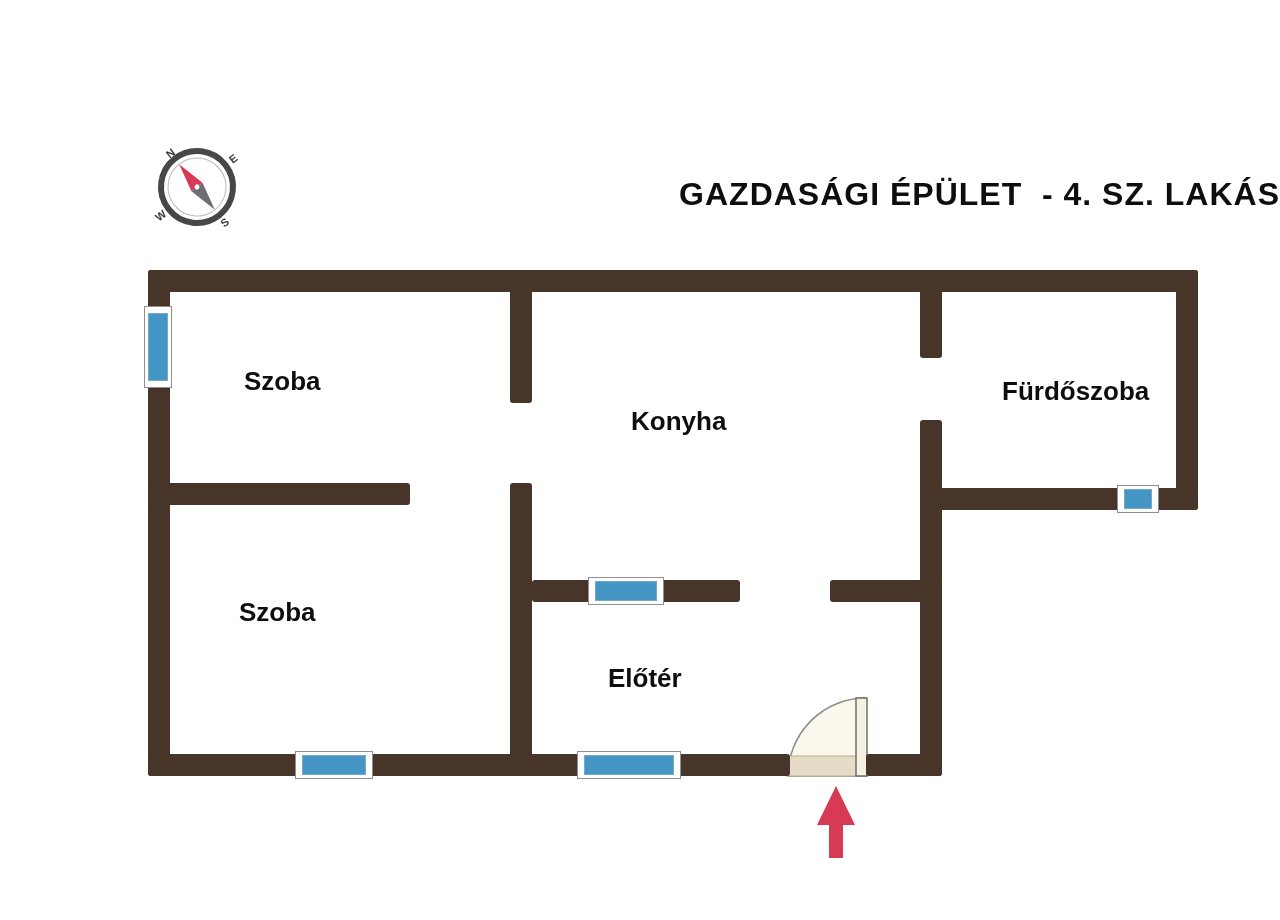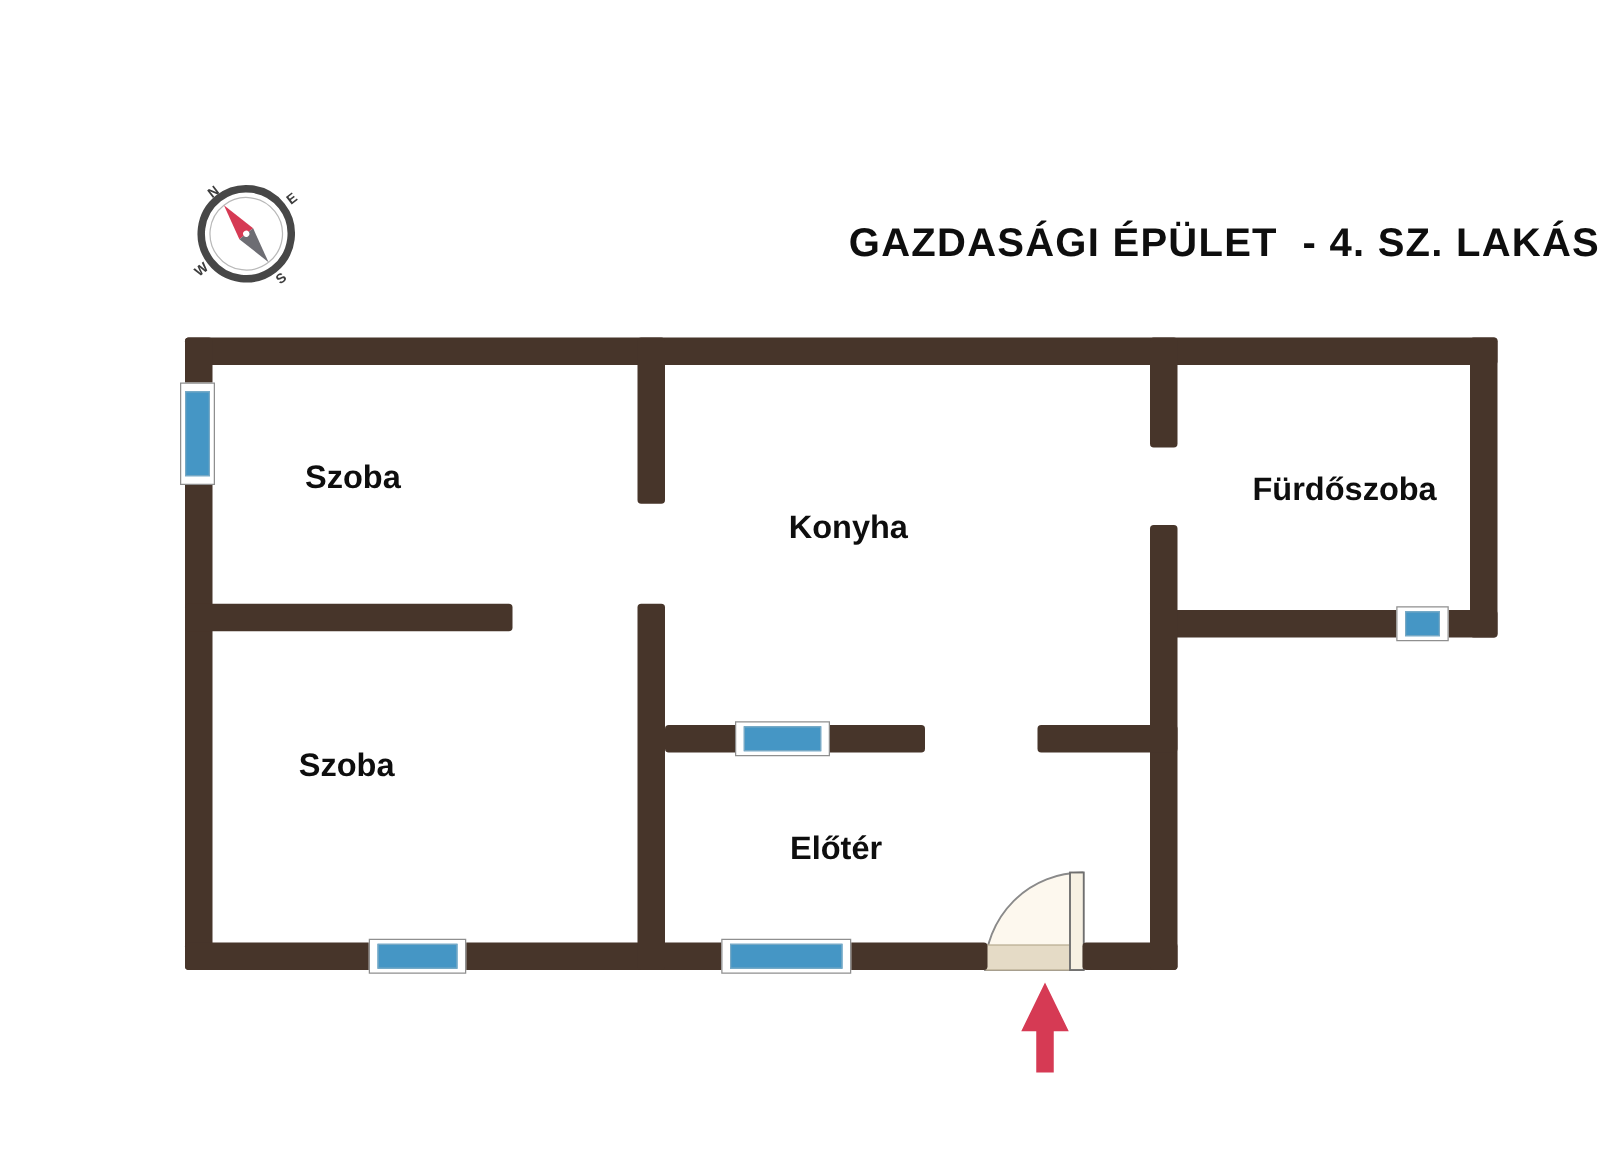--- a/index.html
+++ b/index.html
@@ -121,15 +121,15 @@
   </svg>
 
   <svg class="arrow-svg" width="44" height="78" viewBox="0 0 44 78">
     <polygon class="arrow-shape" points="22,3 41,42 29,42 29,75 15,75 15,42 3,42"></polygon>
   </svg>
 
   <div class="room-label" style="left:244px;top:366px;width:200px">Szoba</div>
   <div class="room-label" style="left:631px;top:406px;width:200px">Konyha</div>
   <div class="room-label" style="left:1002px;top:376px;width:240px">Fürdőszoba</div>
   <div class="room-label" style="left:239px;top:597px;width:200px">Szoba</div>
-  <div class="room-label" style="left:632px;top:663px;width:200px">Előtér</div>
+  <div class="room-label" style="left:608px;top:663px;width:200px">Előtér</div>
 
 </div>
 
 </body></html>

